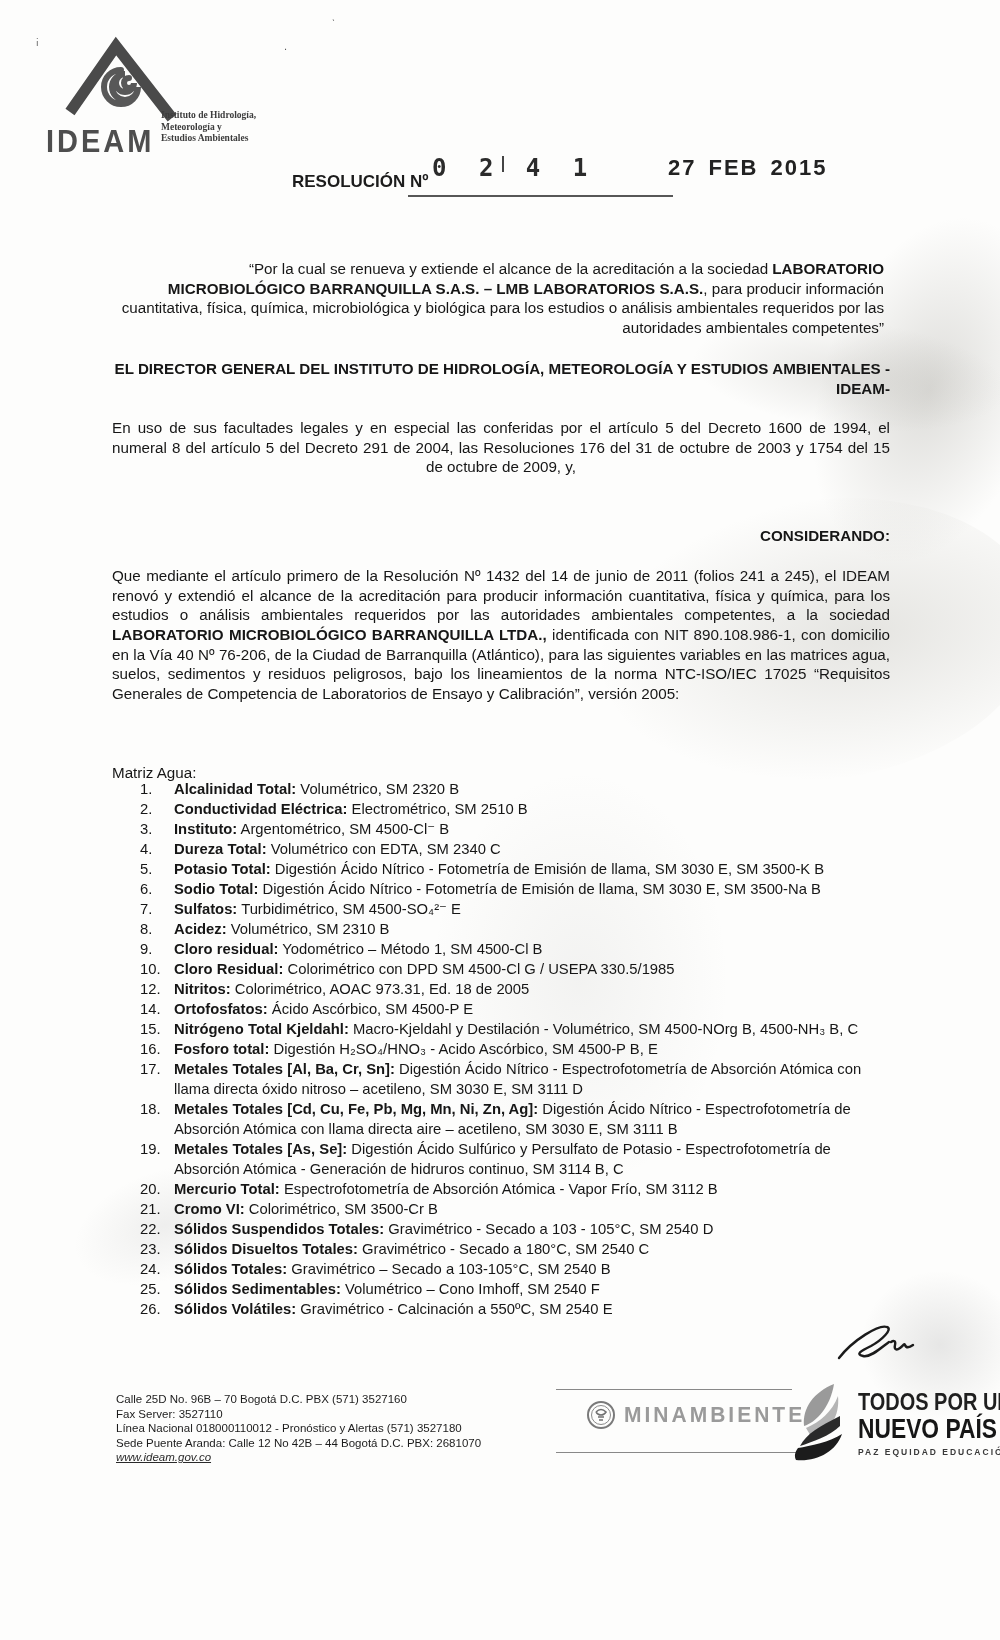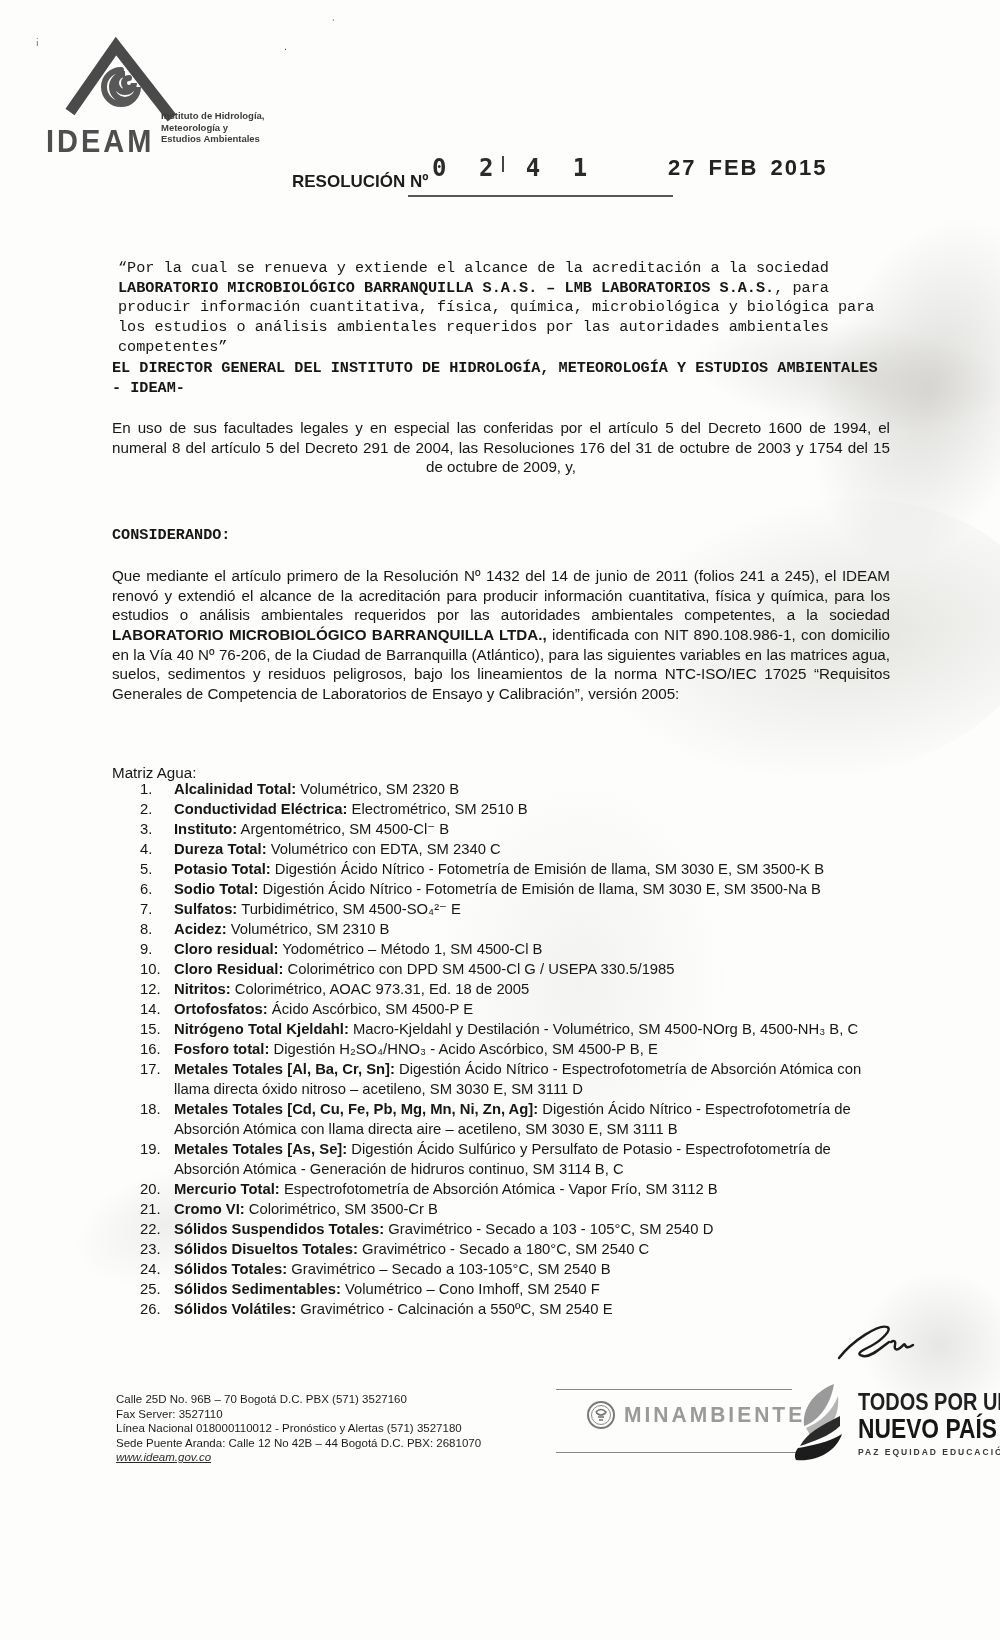--- a/index.html
+++ b/index.html
@@ -24,33 +24,33 @@
       background:radial-gradient(ellipse,rgba(150,150,150,.14),rgba(150,150,150,0) 70%);}
   .n6{left:430px;top:770px;width:300px;height:420px;
       background:radial-gradient(ellipse,rgba(150,150,145,.10),rgba(150,150,145,0) 70%);}
   .artifact{position:absolute;color:#555;font-size:9px;}
   
   .logo-block{position:absolute;left:46px;top:30px;width:250px;}
   .logo-art{position:absolute;left:18px;top:6px;}
   .logo-word{position:absolute;left:0px;top:96px;font-size:29px;font-weight:700;
      letter-spacing:3px;color:#4e4e4e;transform:scaleY(1.05);}
   .logo-tagline{position:absolute;left:115px;top:80px;font-size:9.5px;font-weight:700;
-     line-height:11.5px;color:#3c3c3c;white-space:nowrap;}
+     line-height:11.5px;color:#3c3c3c;white-space:nowrap;font-family:Liberation Serif, serif;}
   .res-row{position:absolute;left:0;top:150px;width:1000px;height:60px;padding-left:45px;}
   .res-label{position:absolute;left:292px;top:22px;font-size:17px;font-weight:700;color:#1c1c1c;}
   .res-line{position:absolute;left:408px;top:45px;width:265px;border-bottom:2px solid #3a3a3a;opacity:.85;}
   .res-num{position:absolute;left:432px;top:4px;font-family:"DejaVu Sans Mono",monospace;
      font-size:24px;font-weight:700;letter-spacing:9px;color:#2b2b2b;}
   .res-num-tick{position:absolute;left:502px;top:6px;width:2px;height:16px;background:#444;}
   .date-stamp{position:absolute;left:668px;top:5px;font-size:22px;font-weight:700;
      color:#222;letter-spacing:2px;white-space:nowrap;}
   .date-stamp .gap{display:inline-block;width:12px;}
   
   .doc-p{position:absolute;left:112px;width:778px;font-size:15.2px;line-height:19.6px;}
-  .center{text-align:left;font-family:Liberation Mono, monospace;}
+  .center{text-align:right;}
   .justify{text-align:justify;}
   .center-last{text-align:justify;-moz-text-align-last:center;text-align-last:center;}
   .subject{top:244px;left:118px;width:766px;}
   .authority{top:344px;font-weight:700;}
   .powers{top:403px;}
   .considering-h{top:511px;font-weight:700;}
   .considering{top:551px;}
   .matrix-h{top:748px;font-weight:400;}
   b{font-weight:700;}
   

